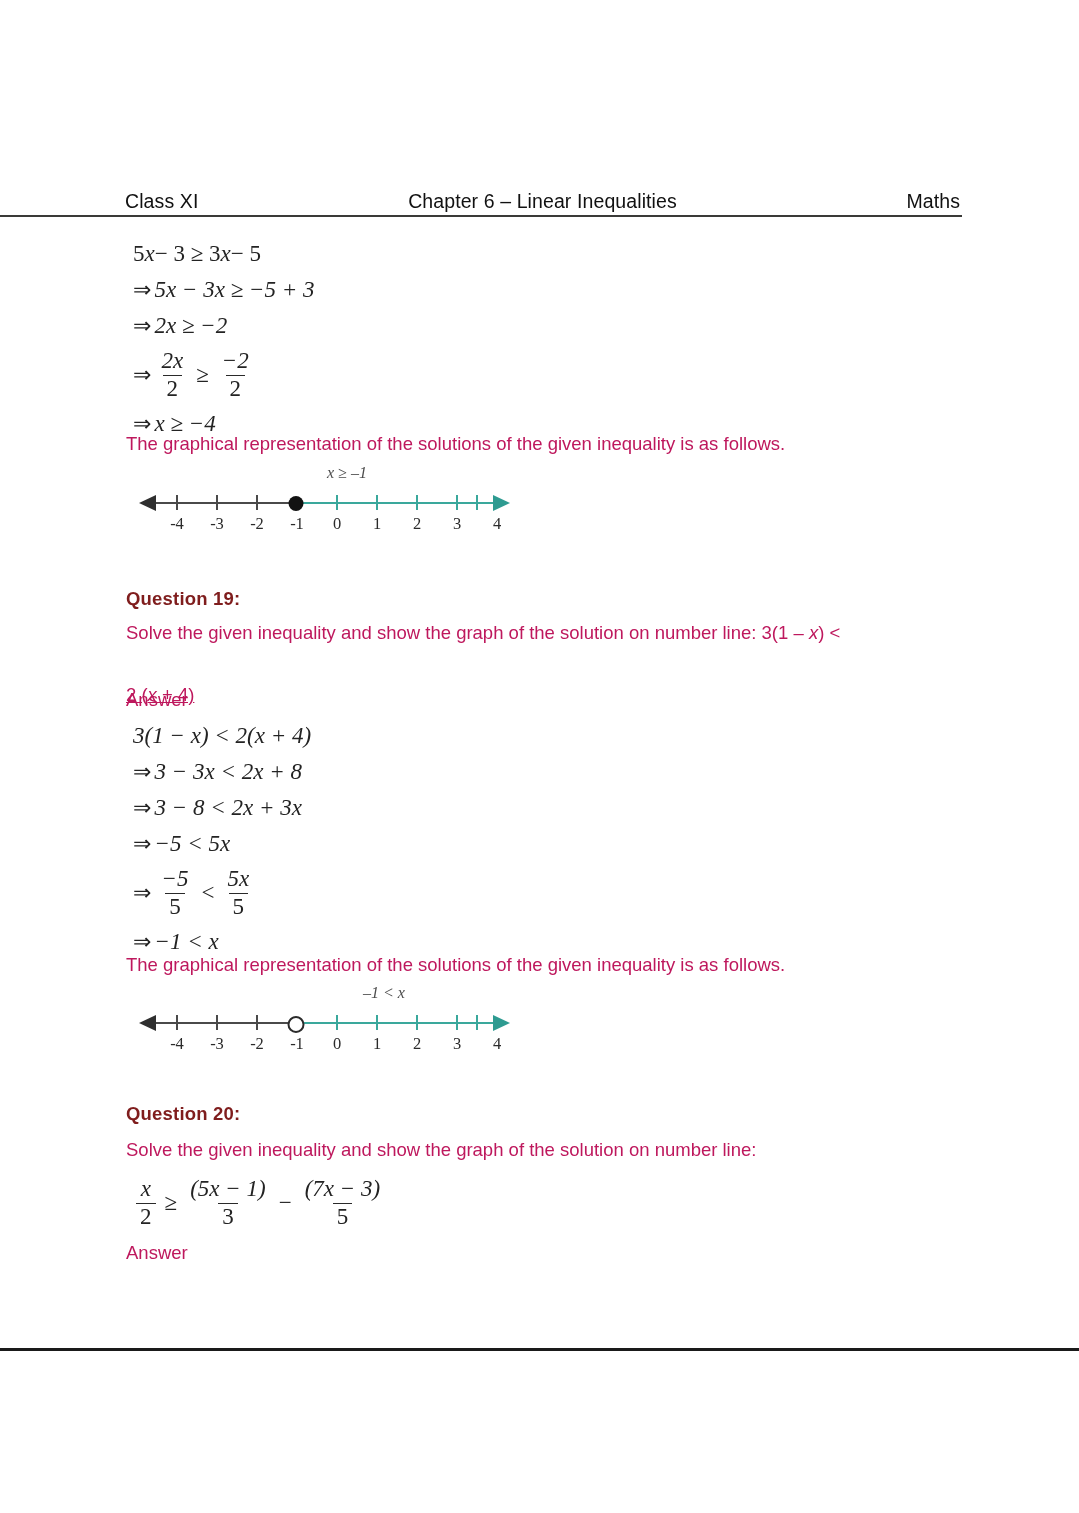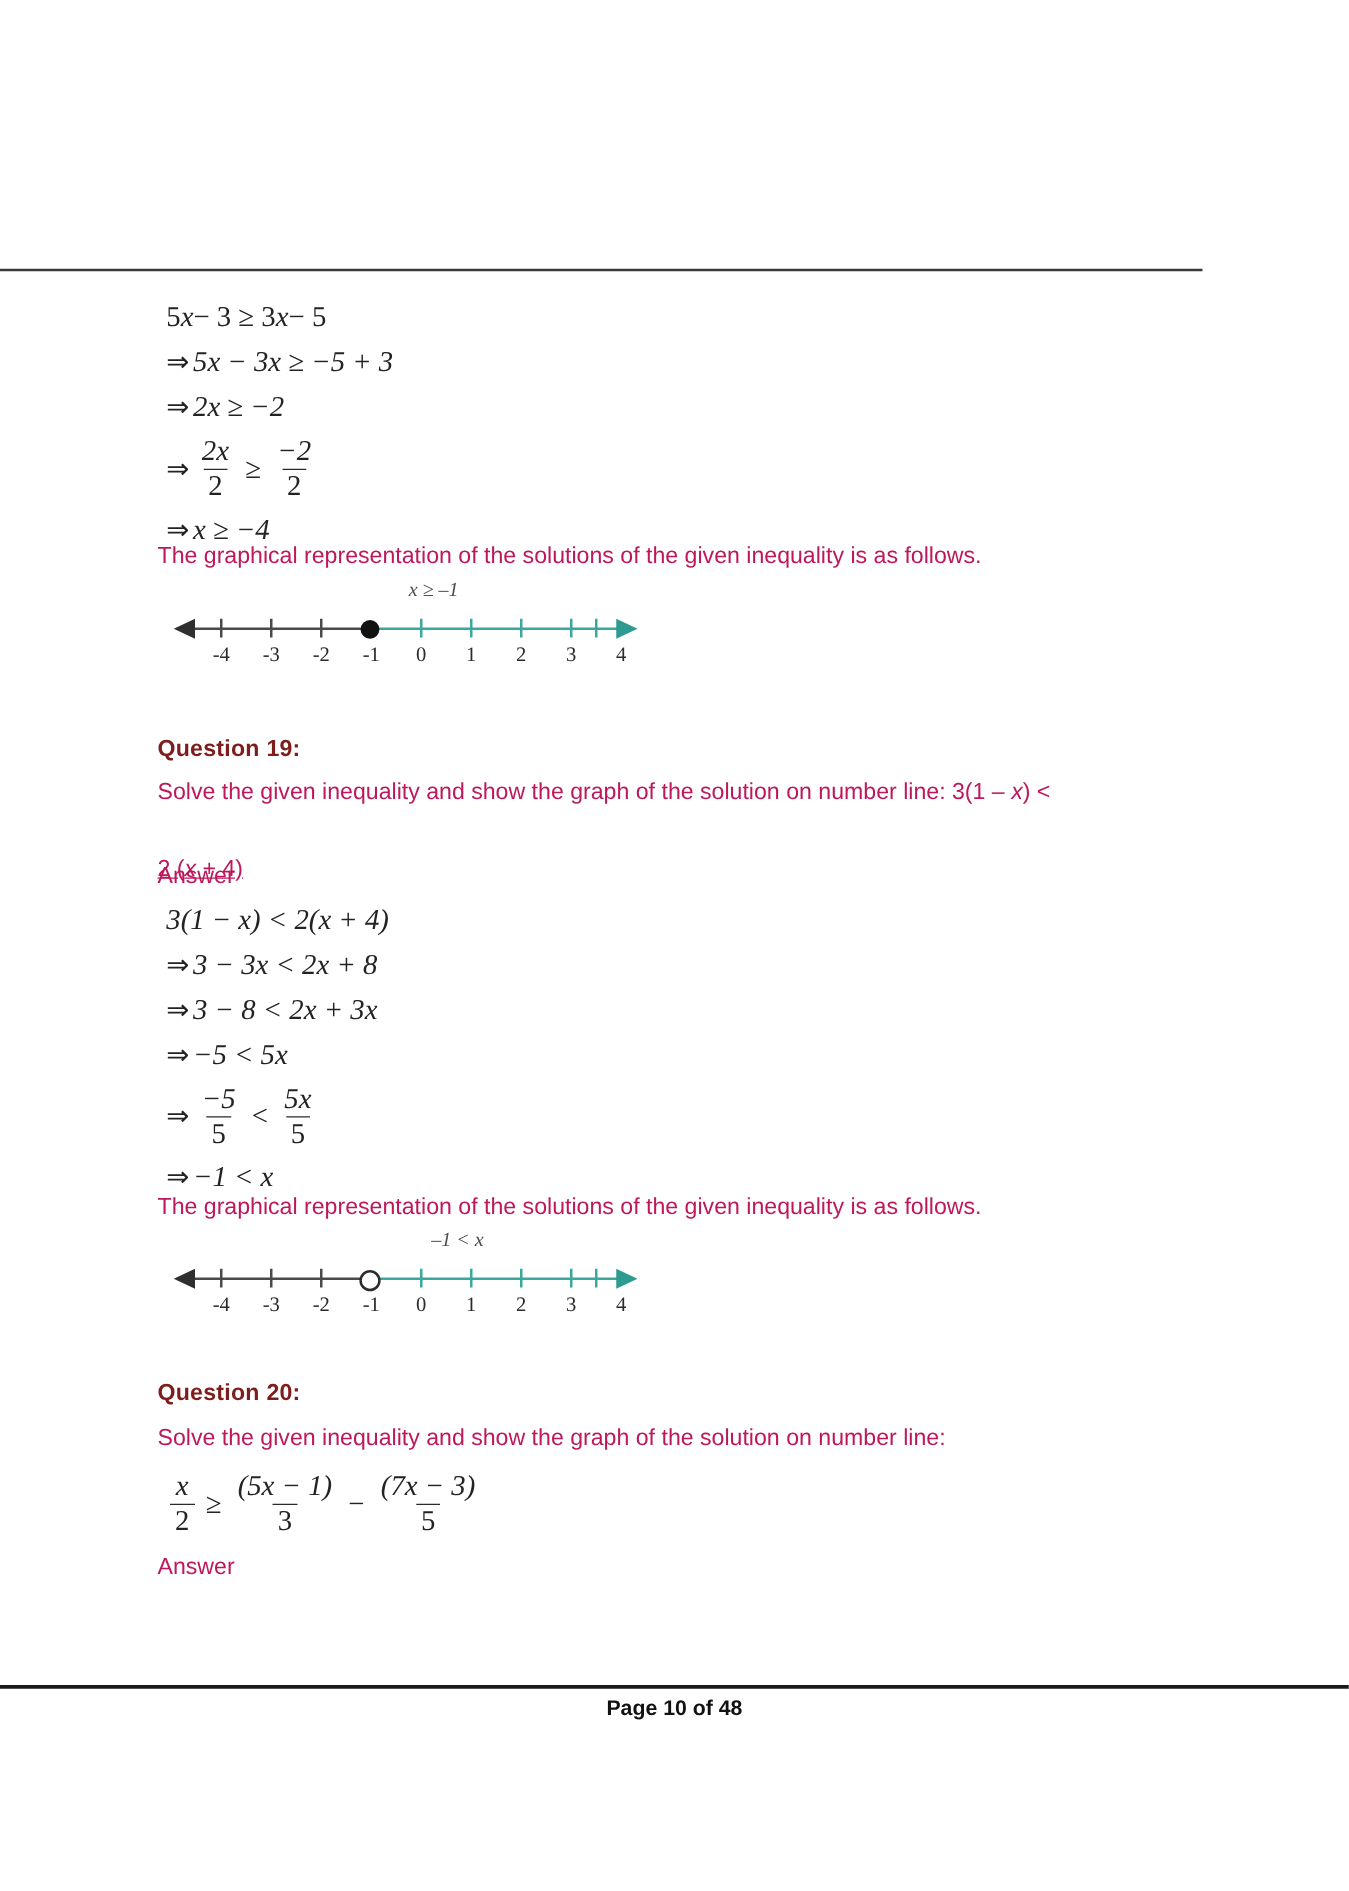--- a/index.html
+++ b/index.html
@@ -200,20 +200,25 @@
     font-size: 17px;
     font-weight: bold;
     color: #111;
   }
 </style>
 </head>
 <body>
 
 <div class="page">
 
+  <div class="header">
+    <span>Class XI</span>
+    <span class="center">Chapter 6 – Linear Inequalities</span>
+    <span>Maths</span>
+  </div>
   <div class="header-rule"></div>
 
   <div class="math" style="left:133px; top:236px;">
     <div class="mrow">
       <span>5</span>
         <span class="v">x</span>
         <span>− 3 ≥ 3</span>
         <span class="v">x</span>
         <span>− 5</span>
     </div>
@@ -314,21 +319,21 @@
     </div>
     <div class="mrow">
       <span class="arrow">⇒</span>
       <span class="v">−1 &lt; x</span>
     </div>
   </div>
 
   <div class="para" style="left:126px; top:952px;">The graphical representation of the solutions of the given inequality is as follows.</div>
 
   <div class="numline" style="left:133px; top:982px;">
-    <div class="nl-caption" style="left:212px; top:2px;text-align:center;">–1 &lt; x</div>
+    <div class="nl-caption" style="left:230px; top:2px;text-align:center;">–1 &lt; x</div>
     <div class="nl-axis-left"></div>
     <div class="nl-axis-right"></div>
     <div class="nl-arrow-left"></div>
     <div class="nl-arrow-right"></div>
 
     <div class="nl-tick dark" style="left:43px;"></div>
     <div class="nl-tick dark" style="left:83px;"></div>
     <div class="nl-tick dark" style="left:123px;"></div>
     <div class="nl-tick teal" style="left:203px;"></div>
     <div class="nl-tick teal" style="left:243px;"></div>
@@ -367,15 +372,14 @@
       <span class="frac">
         <span class="num v">(7x − 3)</span>
         <span class="den">5</span>
       </span>
     </div>
   </div>
 
   <div class="para" style="left:126px; top:1240px;">Answer</div>
 
   <div class="footer-rule"></div>
-  <div class="footer-text">Page 10 of 48</div>
 
 </div>
 
 </body></html>

